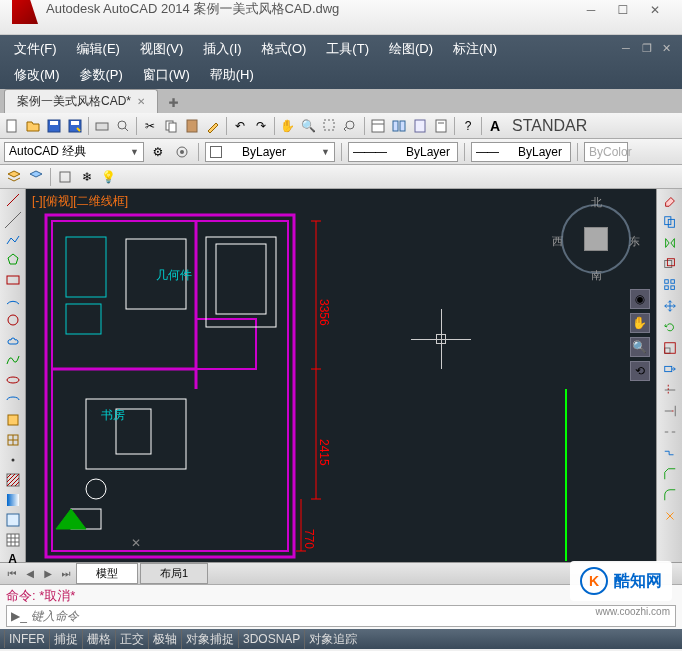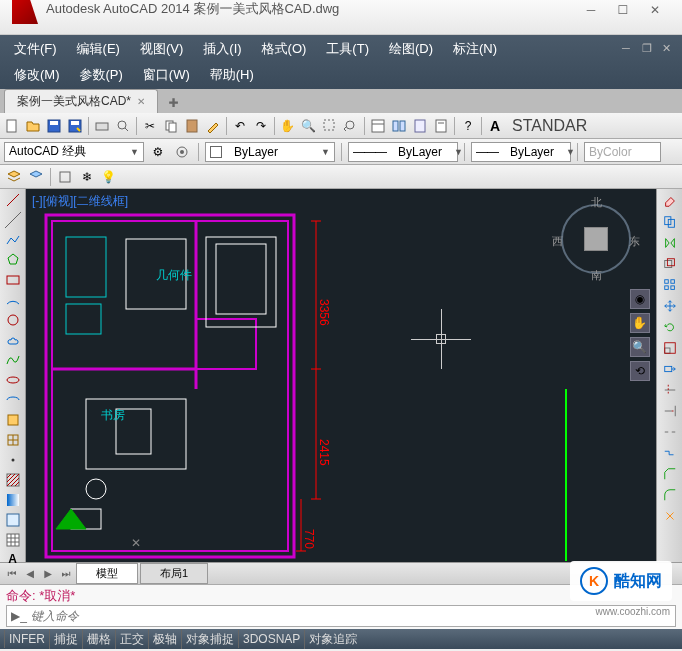--- a/index.html
+++ b/index.html
@@ -16,34 +16,34 @@
 .mbar-icon{width:16px;height:14px;color:#bbb;cursor:pointer;font-size:11px}
 .doctabs{background:#bbb;height:24px;display:flex;align-items:flex-end;padding:0 4px}
 .doctab{background:#eee;border:1px solid #999;border-bottom:none;padding:3px 12px;border-radius:3px 3px 0 0;display:flex;align-items:center;gap:6px;font-size:12px;color:#333}
 .doctab .x{color:#888;cursor:pointer;font-size:10px}
 .doctabs .plus{margin-left:4px;color:#666;padding:3px 6px;cursor:pointer}
 .toolbar{height:26px;background:linear-gradient(#f5f5f5,#e0e0e0);border-bottom:1px solid #aaa;display:flex;align-items:center;padding:0 2px;gap:1px;overflow:hidden}
 .tb-btn{width:20px;height:20px;display:flex;align-items:center;justify-content:center;border:1px solid transparent;cursor:pointer}
 .tb-sep{width:1px;height:18px;background:#aaa;margin:0 2px}
 .tb-wide{width:auto;padding:0 6px;font-size:16px;color:#444}
 .propbar{height:26px;background:linear-gradient(#f5f5f5,#e0e0e0);border-bottom:1px solid #aaa;display:flex;align-items:center;padding:0 4px;gap:4px}
-.dropdown{height:20px;border:1px solid #999;background:#fff;display:flex;align-items:center;padding:0 4px;gap:12px;cursor:pointer}
+.dropdown{height:20px;border:1px solid #999;background:#fff;display:flex;align-items:center;padding:0 4px;gap:20px;cursor:pointer}
 .dropdown .arrow{color:#555;font-size:9px;margin-left:auto}
 .wspace{width:140px}
 .layer-dd{width:130px}
 .lt-dd{width:110px}
 .lw-dd{width:100px}
-.bc-dd{width:77px;color:#aaa}
+.bc-dd{width:44px;color:#aaa}
 .sq{width:12px;height:12px;background:#fff;border:1px solid #666}
 .toolbar2{height:24px;background:linear-gradient(#f5f5f5,#e0e0e0);border-bottom:1px solid #aaa;display:flex;align-items:center;padding:0 4px;gap:2px}
 .main{display:flex;height:373px}
 .ltool{width:26px;background:linear-gradient(90deg,#e8e8e8,#d0d0d0);border-right:1px solid #999;display:flex;flex-direction:column;align-items:center;padding:2px 0;gap:2px}
 .ltool .tb-btn{width:22px;height:22px}
 .canvas{flex:1;background:#1a2228;position:relative;overflow:hidden}
-.vp-label{position:absolute;top:4px;left:6px;color:#3b82f6;font-size:12px}
+.vp-label{position:absolute;top:4px;left:6px;color:#f97316;font-size:12px}
 .rtool{width:26px;background:linear-gradient(90deg,#e8e8e8,#d0d0d0);border-left:1px solid #999;display:flex;flex-direction:column;align-items:center;padding:2px 0;gap:1px}
 .rtool .tb-btn{width:22px;height:20px}
 .bottom-tabs{height:22px;background:linear-gradient(#e8e8e8,#d0d0d0);display:flex;align-items:center;padding:0 4px;gap:2px;border-top:1px solid #999}
 .btab{padding:2px 19px;background:#ddd;border:1px solid #999;font-size:11px;cursor:pointer}
 .btab.active{background:#fff}
 .btab-nav{width:16px;height:16px;display:flex;align-items:center;justify-content:center;color:#666;cursor:pointer;font-size:10px}
 .cmdline{background:#f8f8f8;border-top:1px solid #aaa;padding:2px 6px}
 .cmd-hist{height:18px;color:#be185d;font-size:13px}
 .cmd-input{height:22px;display:flex;align-items:center;gap:4px;background:#fff;border:1px solid #aaa;padding:0 4px}
 .cmd-input input{border:none;outline:none;flex:1;font-size:12px;font-style:italic;color:#999}

